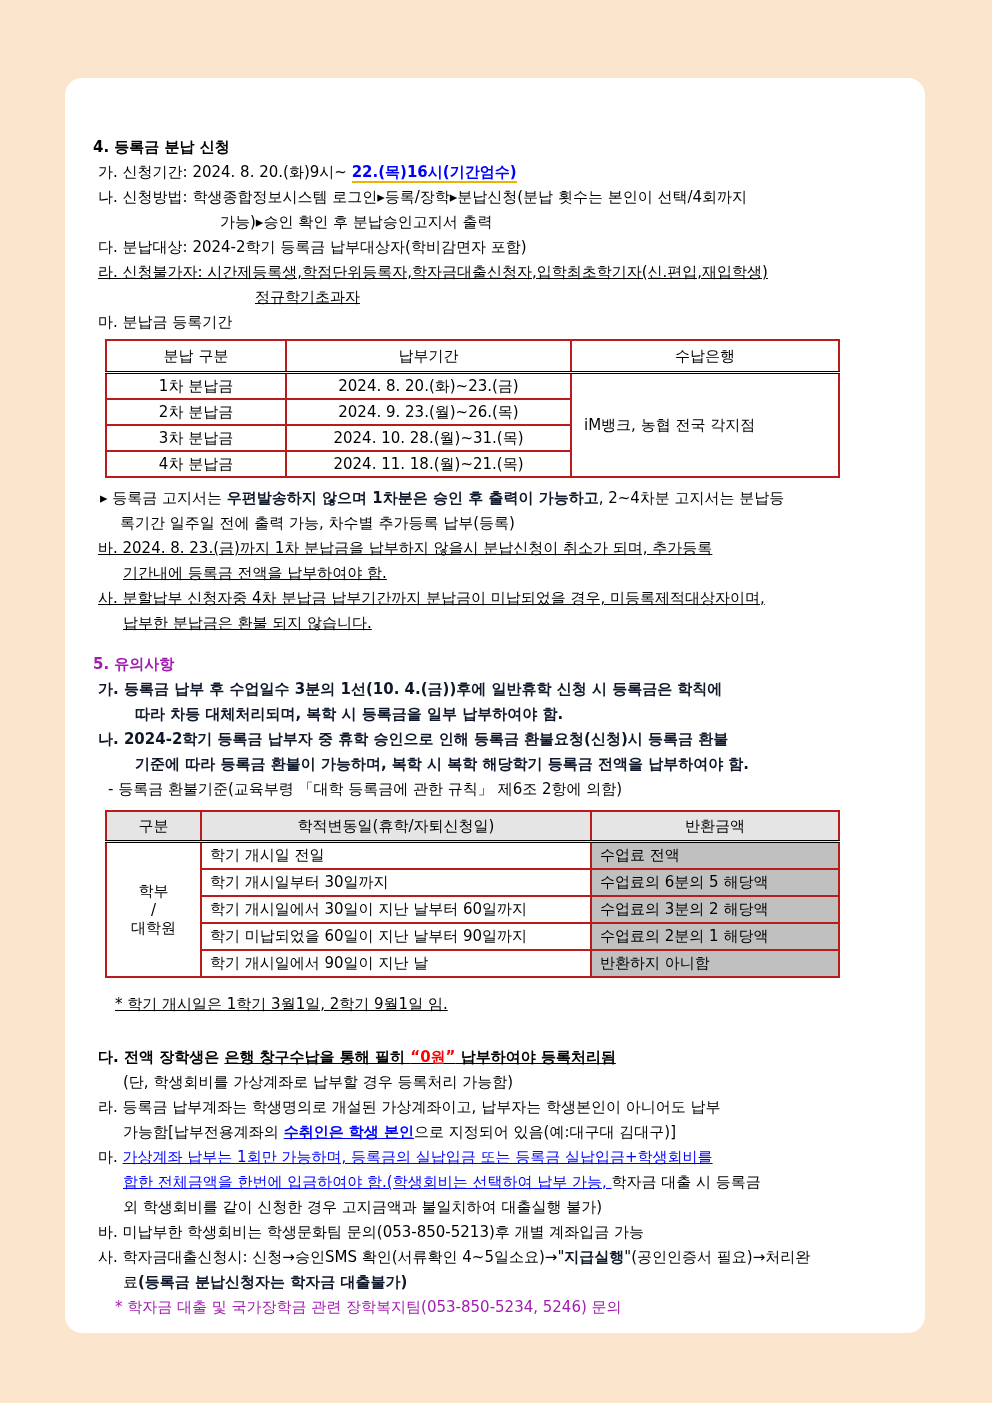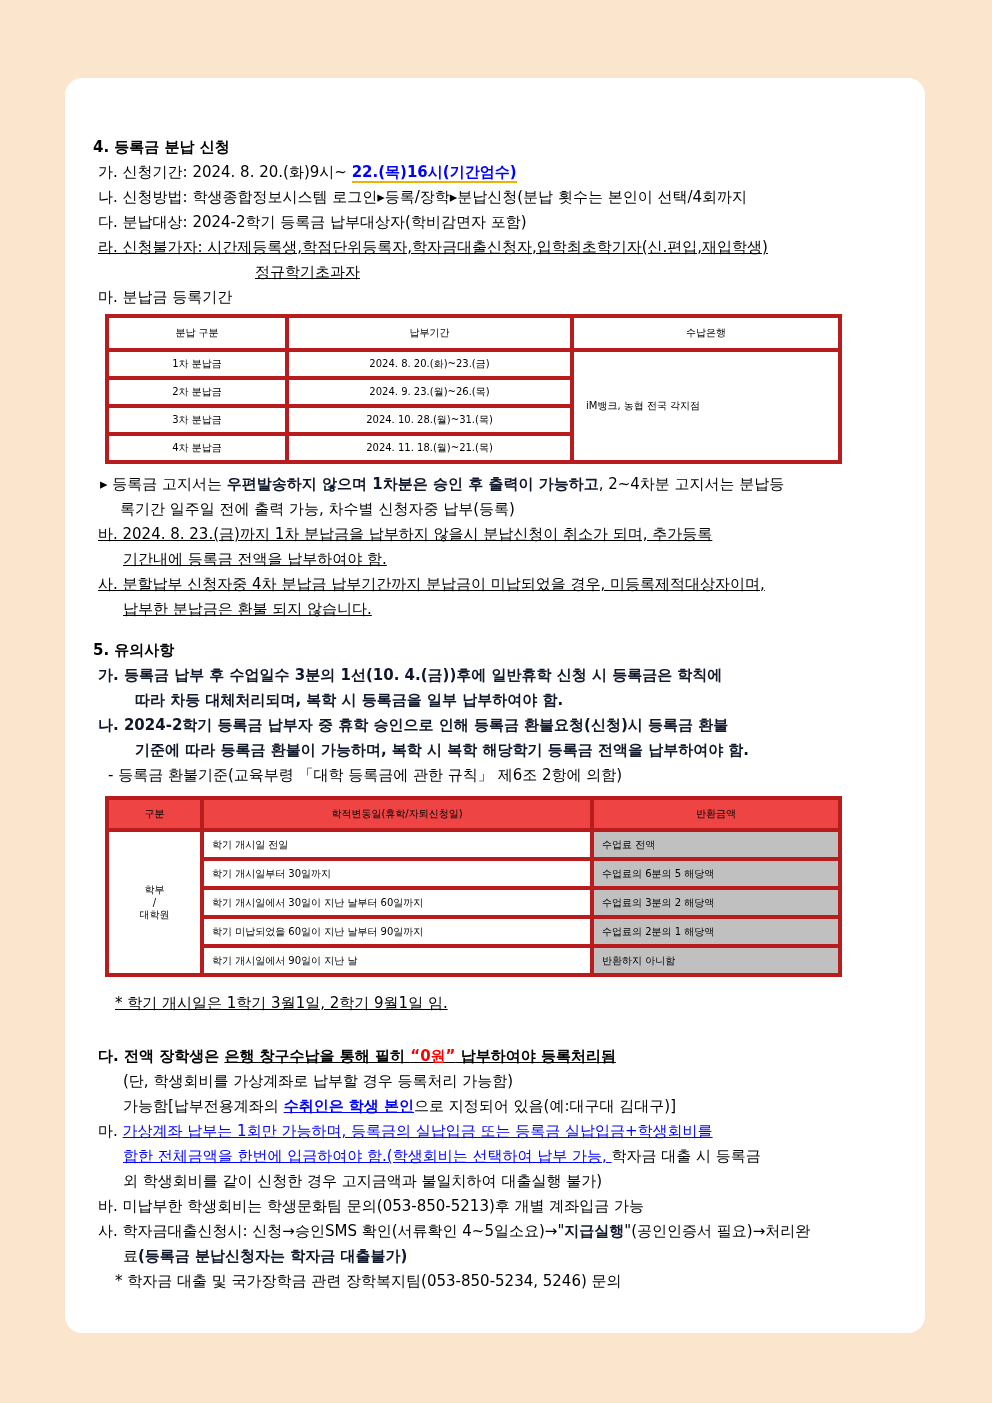--- a/index.html
+++ b/index.html
@@ -10,56 +10,57 @@
     font-size:15px;color:#000;position:relative;
   }
   .card{
     position:absolute;left:65px;top:78px;width:860px;height:1255px;
     background:#ffffff;border-radius:17px;
   }
   .content{position:absolute;left:25px;top:57px;right:20px;}
   .line{line-height:25px;white-space:nowrap;}
   .b{font-weight:bold;}
   .r{color:#ff0000;}
-  .bl{color:#000000;}
+  .bl{color:#a21caf;}
   .u{text-decoration:underline;}
   .blu{color:#0000ff;text-decoration:underline;}
   .blub{color:#0000ff;font-weight:bold;text-decoration:underline;}
   .link{color:#0000ff;font-weight:bold;border-bottom:2px solid #eab308;padding-bottom:0px;}
   .rb{color:#0f172a;font-weight:bold;}
   .pl3{padding-left:3px;}  .pl8{padding-left:8px;}
   .pl10{padding-left:10px;} .pl18{padding-left:18px;}
   .pl25{padding-left:25px;} .pl30{padding-left:30px;}
   .pl33{padding-left:33px;} .pl45{padding-left:45px;}
   .pl130{padding-left:130px;} .pl165{padding-left:165px;}
   table{border-collapse:collapse;table-layout:fixed;background:#fff;}
   .doc-table{margin:4px 0 8px 15px;width:733px;border:2px solid #000;}
-  .doc-table th,.doc-table td{border:4px solid #b91c1c;font-weight:normal;font-size:10px;padding:0;}
+  .doc-table th,.doc-table td{border:2px solid #b91c1c;font-weight:normal;font-size:15px;padding:0;}
   .doc-table th{height:30px;text-align:center;border-bottom:3px double #000;}
   .t1 td{height:24px;text-align:center;}
   .t1 td.bank{text-align:left;padding-left:12px;margin-left:8px;}
   .t2{margin:8px 0 0 15px;}
-  .t2 th{background:#ef4444;height:28px;margin-top:17px;}
+  .t2 th{background:#e5e5e5;height:28px;margin-top:17px;}
   .t2 td{height:25px;}
   .t2 td.grp{text-align:center;background:#ffffff;}
   .t2 td.chg{text-align:left;padding-left:8px;background:#ffffff;}
   .t2 td.ret{text-align:left;padding-left:8px;background:#c0c0c0;}
   .mt16{margin-top:16px;} .mt14{margin-top:14px;} .mt28{margin-top:28px;}
 </style>
 </head>
 <body>
 
 <div class="card">
   <div class="content">
 
     <div class="line pl3 b">4. 등록금 분납 신청</div>
 
     <div class="line pl8"><span>가.</span> <span>신청기간: 2024. 8. 20.(화)9시~</span> <span class="link">22.(목)16시(기간엄수)</span></div>
 
     <div class="line pl8"><span>나.</span> <span>신청방법: 학생종합정보시스템 로그인▸등록/장학▸분납신청(분납 횟수는 본인이 선택/4회까지</span></div>
+    <div class="line pl130"><span>가능)▸승인 확인 후 분납승인고지서 출력</span></div>
 
     <div class="line pl8"><span>다.</span> <span>분납대상: 2024-2학기 등록금 납부대상자(학비감면자 포함)</span></div>
 
     <div class="line pl8"><span class="u">라. 신청불가자: 시간제등록생,학점단위등록자,학자금대출신청자,입학최초학기자(신.편입,재입학생)</span></div>
     <div class="line pl165"><span class="u">정규학기초과자</span></div>
 
     <div class="line pl8"><span>마.</span> <span>분납금 등록기간</span></div>
 
     <table class="doc-table t1">
       <colgroup>
@@ -87,21 +88,21 @@
         <td>2024. 10. 28.(월)~31.(목)</td>
       </tr>
       <tr>
         <td>4차 분납금</td>
         <td>2024. 11. 18.(월)~21.(목)</td>
       </tr>
     </tbody>
       </table>
 
     <div class="line pl10"><span>▸</span> <span>등록금 고지서는 </span><span class="rb">우편발송하지 않으며 1차분은 승인 후 출력이 가능하고</span><span>, 2~4차분 고지서는 분납등</span></div>
-    <div class="line pl30"><span>록기간 일주일 전에 출력 가능, 차수별 신청자중 납부(등록)</span></div>
+    <div class="line pl30"><span>록기간 일주일 전에 출력 가능, 차수별 추가등록 납부(등록)</span></div>
 
     <div class="line pl8"><span class="u">바. 2024. 8. 23.(금)까지 1차 분납금을 납부하지 않을시 분납신청이 취소가 되며, 추가등록</span></div>
     <div class="line pl33"><span class="u">기간내에 등록금 전액을 납부하여야 함.</span></div>
 
     <div class="line pl8"><span class="u">사. 분할납부 신청자중 4차 분납금 납부기간까지 분납금이 미납되었을 경우, 미등록제적대상자이며,</span></div>
     <div class="line pl33"><span class="u">납부한 분납금은 환불 되지 않습니다.</span></div>
 
     <div class="line pl3 b bl mt16">5. 유의사항</div>
 
     <div class="line pl8 rb">가. 등록금 납부 후 수업일수 3분의 1선(10. 4.(금))후에 일반휴학 신청 시 등록금은 학칙에</div>
@@ -150,20 +151,21 @@
         <td class="ret">반환하지 아니함</td>
       </tr>
     </tbody>
       </table>
 
     <div class="line pl25 mt14"><span class="u">* 학기 개시일은 1학기 3월1일, 2학기 9월1일 임.</span></div>
 
     <div class="line pl8 b mt28"><span>다.</span> <span>전액 장학생은 </span><span class="u"><span>은행 창구수납을 통해 필히 </span><span class="r">“0원”</span><span> 납부하여야 등록처리됨</span></span></div>
     <div class="line pl33">(단, 학생회비를 가상계좌로 납부할 경우 등록처리 가능함)</div>
 
+    <div class="line pl8">라. 등록금 납부계좌는 학생명의로 개설된 가상계좌이고, 납부자는 학생본인이 아니어도 납부</div>
     <div class="line pl33"><span>가능함[납부전용계좌의 </span><span class="blub">수취인은 학생 본인</span><span>으로 지정되어 있음(예:대구대 김대구)]</span></div>
 
     <div class="line pl8"><span>마.</span> <span class="blu">가상계좌 납부는 1회만 가능하며, 등록금의 실납입금 또는 등록금 실납입금+학생회비를</span></div>
     <div class="line pl33"><span class="blu">합한 전체금액을 한번에 입금하여야 함.(학생회비는 선택하여 납부 가능, </span><span>학자금 대출 시 등록금</span></div>
     <div class="line pl33">외 학생회비를 같이 신청한 경우 고지금액과 불일치하여 대출실행 불가)</div>
 
     <div class="line pl8">바. 미납부한 학생회비는 학생문화팀 문의(053-850-5213)후 개별 계좌입금 가능</div>
 
     <div class="line pl8"><span>사. 학자금대출신청시: 신청→승인SMS 확인(서류확인 4~5일소요)→"</span><span class="rb">지급실행</span><span>"(공인인증서 필요)→처리완</span></div>
     <div class="line pl33"><span>료</span><span class="rb">(등록금 분납신청자는 학자금 대출불가)</span></div>

